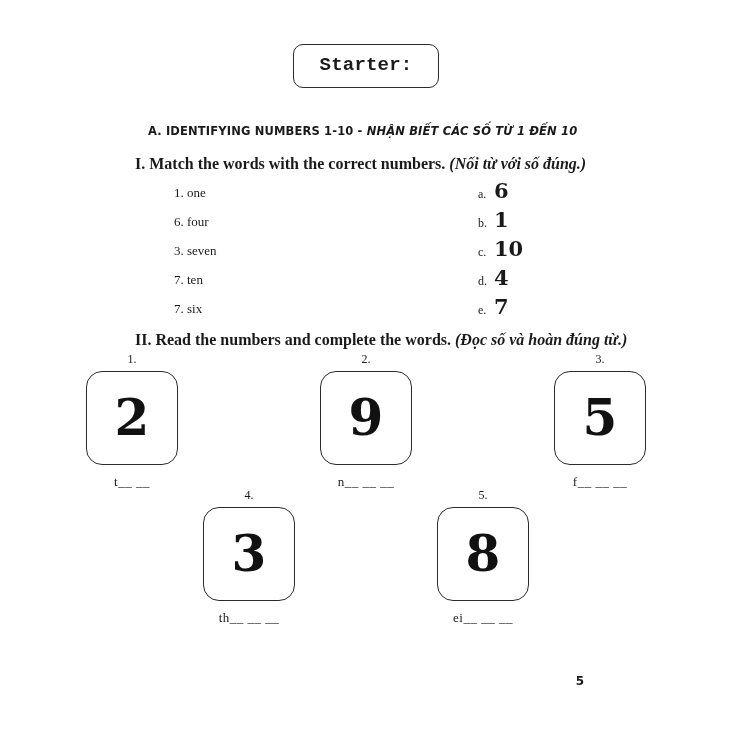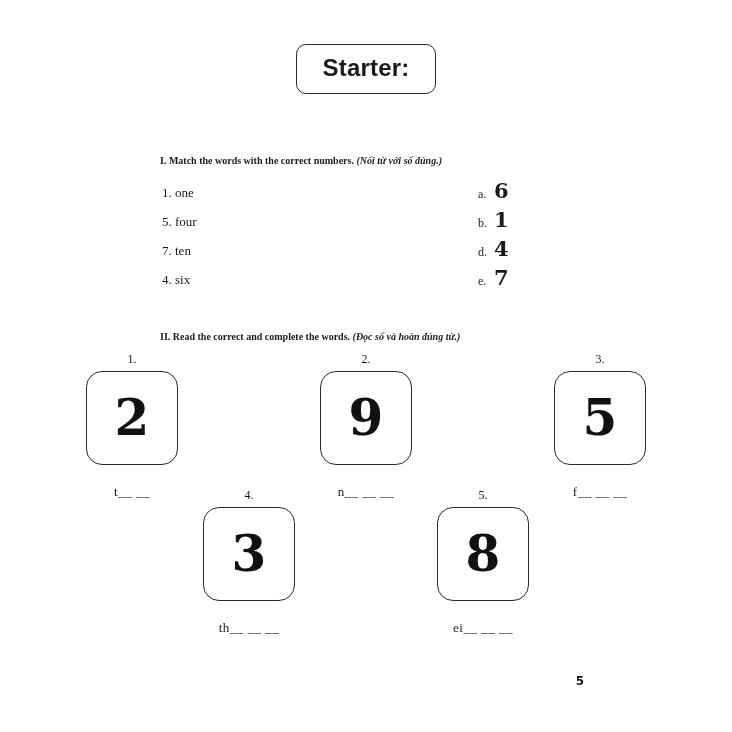--- a/index.html
+++ b/index.html
@@ -33,23 +33,23 @@
   .title-box {
     border: 1px solid #2b2b2b;
     border-radius: 10px;
     padding: 9px 26px 11px 26px;
     display: inline-flex;
     align-items: baseline;
     gap: 7px;
     background: #fff;
   }
   .title-en {
-    font-family: Liberation Sans, sans-serif;
-    font-weight: bold;
-    font-size: 24px;
+    font-family: Liberation Mono, monospace;
+    font-weight: bold;
+    font-size: 19px;
     letter-spacing: 0.2px;
   }
   .title-vi {
     font-family: "Liberation Serif", serif;
     font-style: italic;
     font-size: 21px;
   }
 
   
   .section-a {
@@ -62,22 +62,22 @@
     letter-spacing: 0.15px;
     white-space: nowrap;
   }
   .section-a .vi {
     font-style: italic;
   }
 
   
   .instr {
     position: absolute;
-    left: 160px;
-    font-size: 10px;
+    left: 135px;
+    font-size: 16px;
     font-weight: bold;
     white-space: nowrap;
   }
   .instr .vi {
     font-style: italic;
     font-weight: bold;
   }
   .instr-1 { top: 155px; }
   .instr-2 { top: 331px; }
 
@@ -87,21 +87,21 @@
     top: 183px;
     left: 148px;
     width: 420px;
   }
   .match-row {
     position: relative;
     height: 29px;
   }
   .word {
     position: absolute;
-    left: 14px;
+    left: 26px;
     top: 2px;
     font-size: 13px;
   }
   .num-label {
     position: absolute;
     left: 330px;
     top: 4px;
     font-size: 12px;
   }
   .num-val {
@@ -145,21 +145,21 @@
     background: #fff;
   }
   .card-digit {
     font-family: "DejaVu Serif", serif;
     font-weight: bold;
     font-size: 50px;
     line-height: 1;
     color: #111;
   }
   .card-answer {
-    margin-top: 19px;
+    margin-top: 9px;
     font-size: 13px;
     letter-spacing: 0.5px;
   }
 
   
   .page-number {
     position: absolute;
     right: 148px;
     bottom: 44px;
     font-family: "DejaVu Sans", sans-serif;
@@ -171,50 +171,58 @@
 <body>
 
 <div class="page">
 
   <div class="title-wrap">
     <div class="title-box">
       <span class="title-en">Starter:</span>
     </div>
   </div>
 
+  <div class="section-a">
+    <span>A. IDENTIFYING NUMBERS 1-10 - </span><span class="vi">NHẬN BIẾT CÁC SỐ TỪ 1 ĐẾN 10</span>
+  </div>
 
   <div class="instr instr-1">
     <span>I. Match the words with the correct numbers. </span><span class="vi">(Nối từ với số đúng.)</span>
   </div>
 
   <div class="match">
     <div class="match-row">
       <span class="word">1. one</span>
       <span class="num-label">a.</span>
       <span class="num-val">6</span>
     </div>
     <div class="match-row">
-      <span class="word">5. four</span>
+      <span class="word">6. four</span>
       <span class="num-label">b.</span>
       <span class="num-val">1</span>
+    </div>
+    <div class="match-row">
+      <span class="word">3. seven</span>
+      <span class="num-label">c.</span>
+      <span class="num-val">10</span>
     </div>
     <div class="match-row">
       <span class="word">7. ten</span>
       <span class="num-label">d.</span>
       <span class="num-val">4</span>
     </div>
     <div class="match-row">
-      <span class="word">4. six</span>
+      <span class="word">7. six</span>
       <span class="num-label">e.</span>
       <span class="num-val">7</span>
     </div>
   </div>
 
   <div class="instr instr-2">
-    <span>II. Read the correct and complete the words. </span><span class="vi">(Đọc số và hoàn đúng từ.)</span>
+    <span>II. Read the numbers and complete the words. </span><span class="vi">(Đọc số và hoàn đúng từ.)</span>
   </div>
 
   <div class="cards-row row-1">
     <div class="card-cell">
       <span class="card-index">1.</span>
       <div class="card">
         <span class="card-digit">2</span>
       </div>
       <span class="card-answer">t__ __</span>
     </div>

